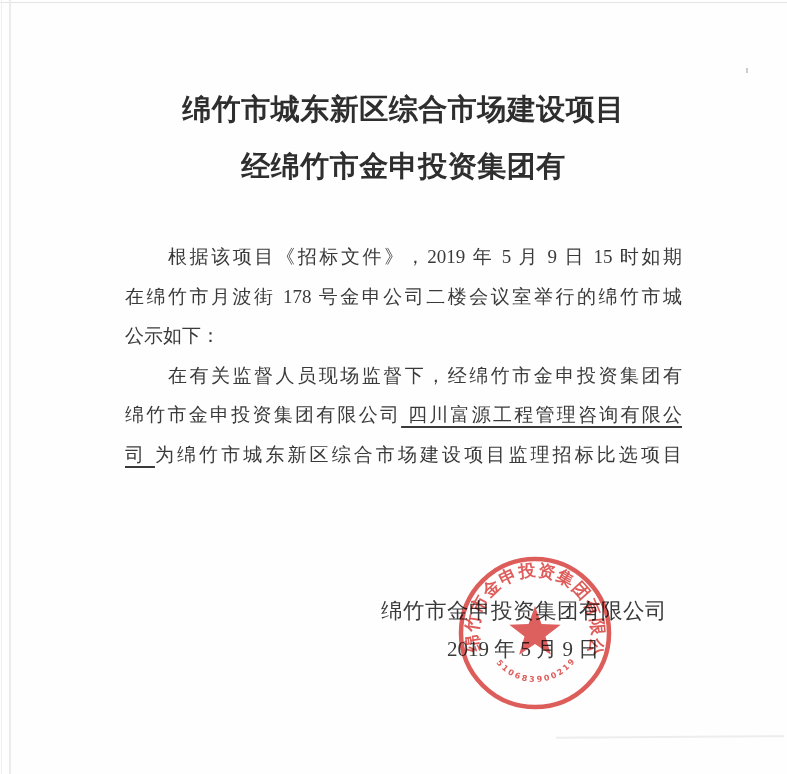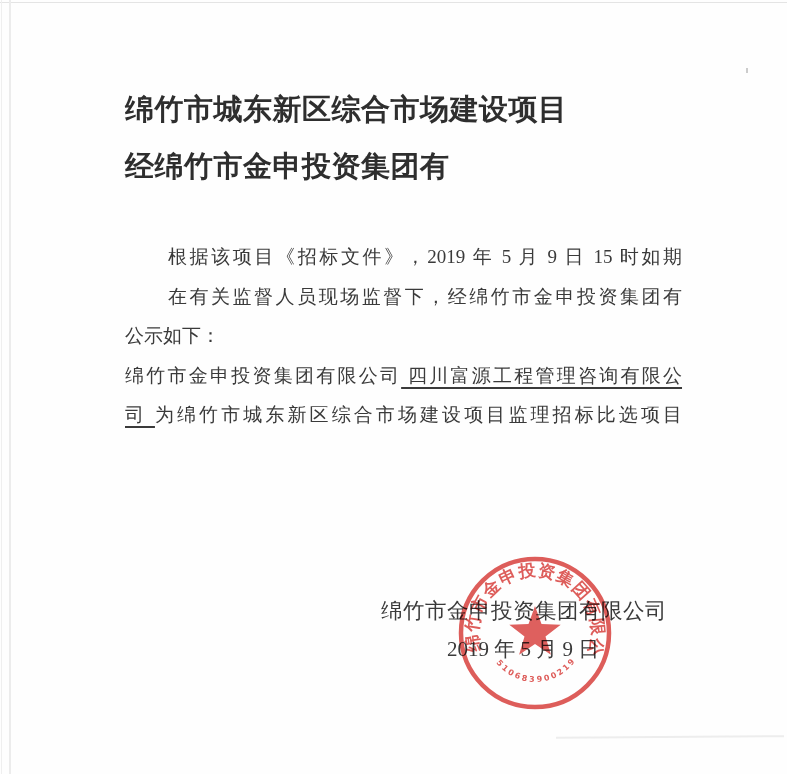--- a/index.html
+++ b/index.html
@@ -13,21 +13,21 @@
   
   .edge-top   { position: absolute; left: 0; top: 2px; width: 787px; height: 1px; background: #e4e4e4; }
   .edge-left-outer { position: absolute; left: 1px; top: 0; width: 1px; height: 774px; background: #efefef; }
   .edge-left-inner { position: absolute; left: 9px; top: 0; width: 2px; height: 774px; background: #ececec; }
   .smudge-line { position: absolute; left: 556px; top: 736px; width: 228px; height: 2px; background: #ededed; transform: rotate(-0.4deg); }
   .speck { position: absolute; left: 746px; top: 68px; width: 2px; height: 5px; background: #cccccc; }
 
   
   .title-block {
     position: absolute; left: 125px; top: 94px; width: 557px;
-    text-align: left; font-weight: 700; color: #2e2e2e;
+    text-align: center; font-weight: 700; color: #2e2e2e;
     font-size: 29px; line-height: 30px; letter-spacing: 0.5px;
   }
   .title-line2 { margin-top: 27px; }
 
   
   .body-block {
     position: absolute; left: 125px; top: 237px; width: 557px;
     font-size: 19px; line-height: 39.5px; color: #3a3a3a;
   }
   .bline { text-align: justify; }
@@ -56,22 +56,23 @@
 <div class="smudge-line"></div>
 <div class="speck"></div>
 
 <div class="title-block">
   <div class="title-line1">绵竹市城东新区综合市场建设项目</div>
   <div class="title-line2">经绵竹市金申投资集团有</div>
 </div>
 
 <div class="body-block">
     <div class="bline indent just"><span>根据该项目《招标文件》，2019 年 5 月 9 日 15 时如期</span></div>
+    <div class="bline just"><span>在绵竹市月波街 178 号金申公司二楼会议室举行的绵竹市城</span></div>
+    <div class="bline"><span>公示如下：</span></div>
     <div class="bline indent just"><span>在有关监督人员现场监督下，经绵竹市金申投资集团有</span></div>
-    <div class="bline"><span>公示如下：</span></div>
     <div class="bline just"><span>绵竹市金申投资集团有限公司</span><span class="u"> 四川富源工程管理咨询有限公</span></div>
     <div class="bline just"><span class="u">司 </span><span>为绵竹市城东新区综合市场建设项目监理招标比选项目</span></div>
   </div>
 
 <div class="sig-company">绵竹市金申投资集团有限公司</div>
 <div class="sig-date">2019 年 5 月 9 日</div>
 
 <svg class="stamp" viewBox="0 0 160 160" xmlns="http://www.w3.org/2000/svg">
   <defs>
     <path id="arcTop" d="M 26.4 99.5 A 57 57 0 1 1 133.6 99.5" fill="none"></path>

